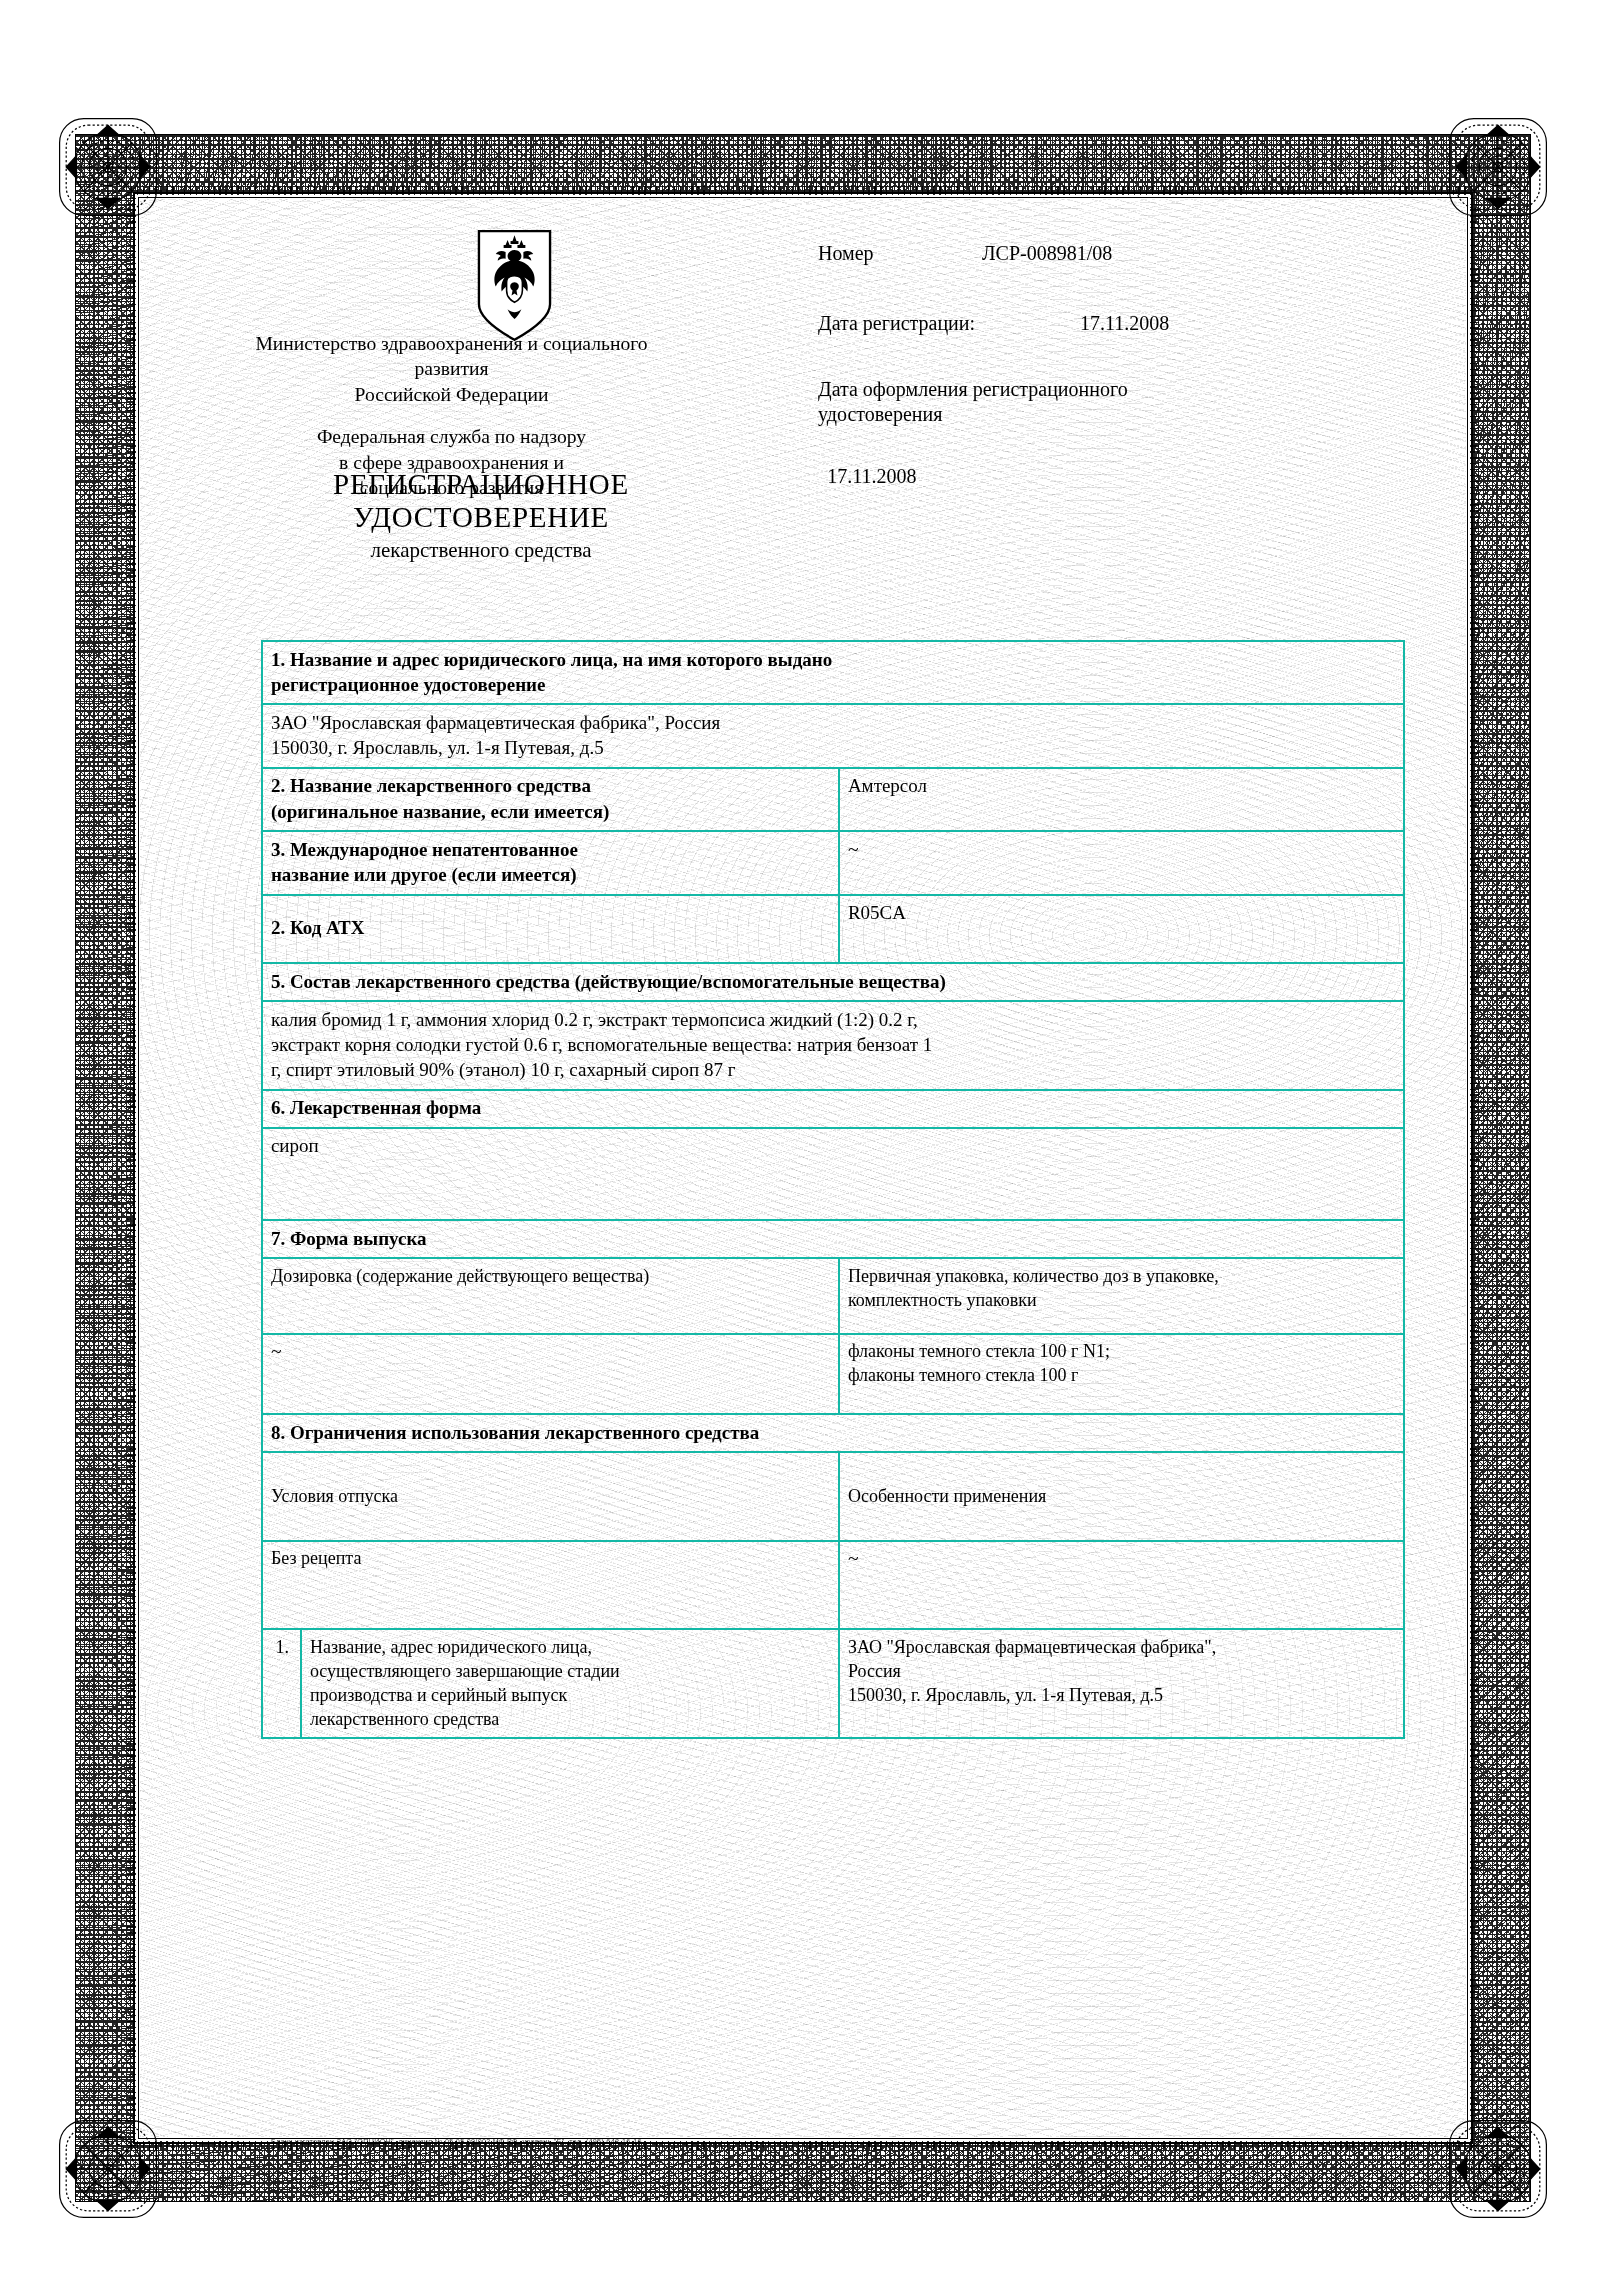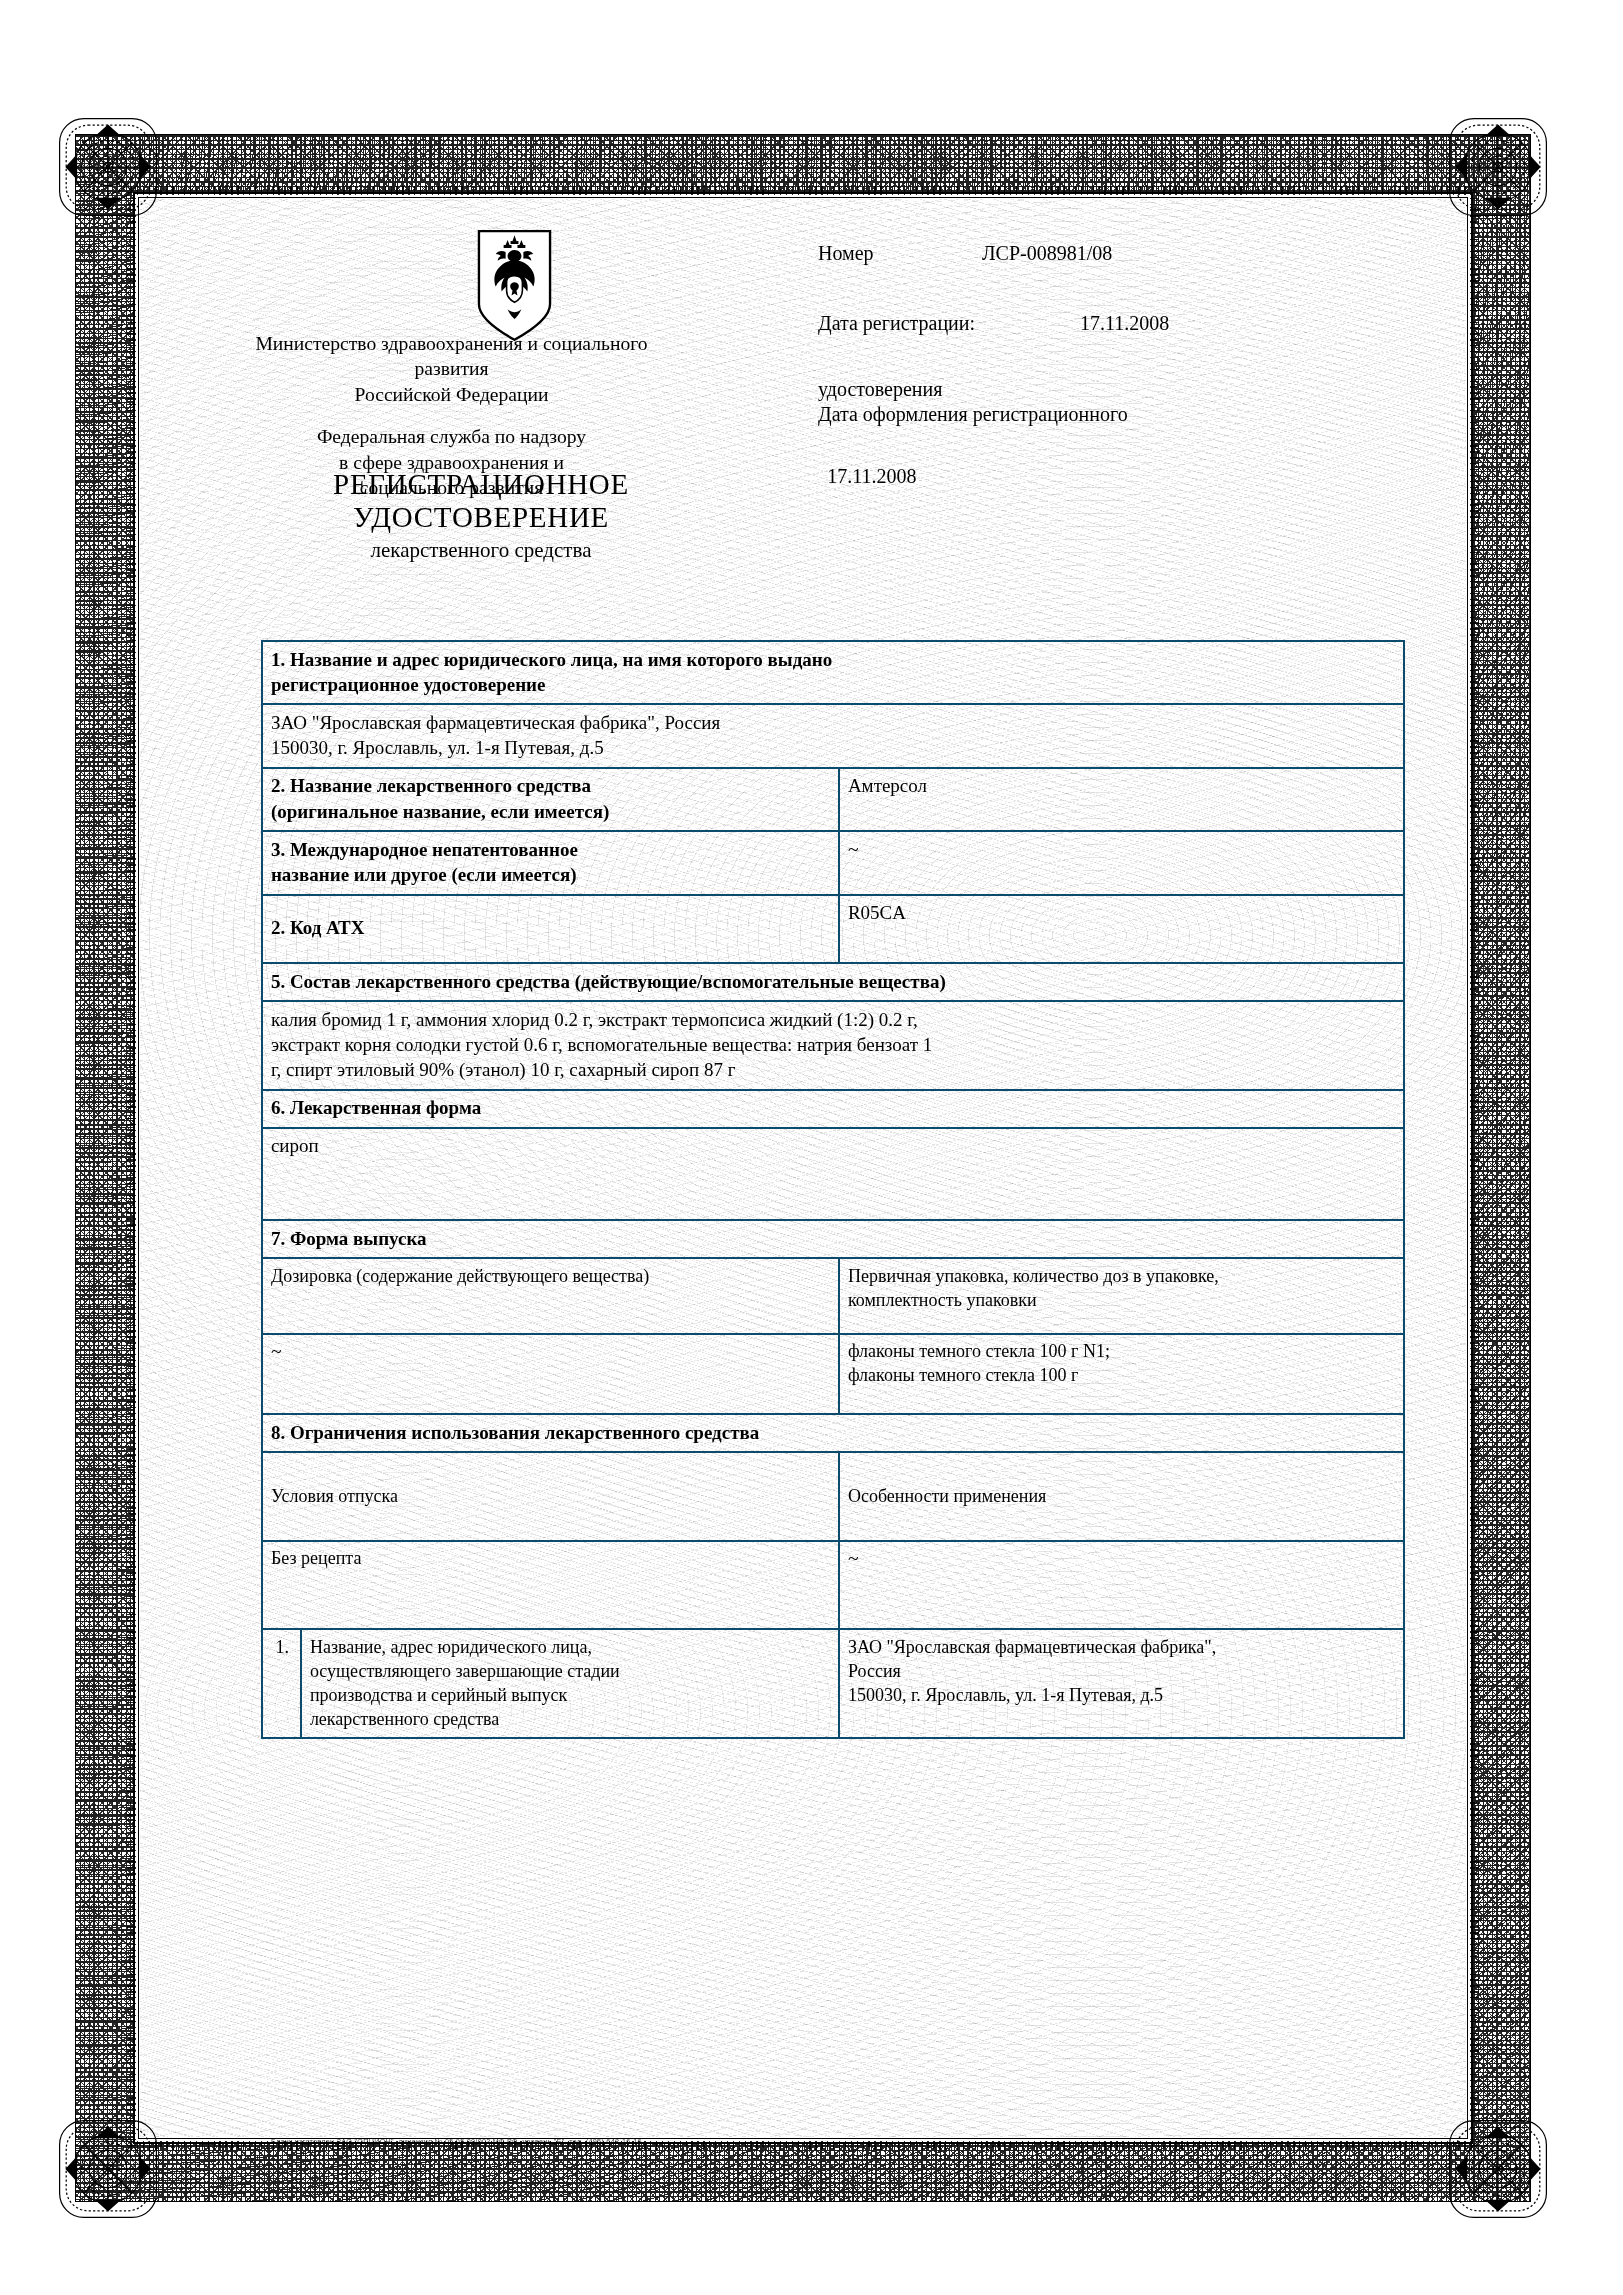--- a/index.html
+++ b/index.html
@@ -205,21 +205,21 @@
   table.doc {
     position: absolute;
     left: 45px;
     top: 424px;
     width: 1142px;
     border-collapse: collapse;
     table-layout: fixed;
     font-size: 19px;
   }
   table.doc td {
-    border: 2px solid #0c4a6e;
+    border: 2px solid #14b8a6;
     padding: 4.6px 6.5px 5.9px 7.9px;
     vertical-align: top;
     line-height: 1.34;
   }
   td.hdr      { font-weight: bold; }
   td.plain    { font-weight: normal; }
   td.italic   { }
   td.small    { font-size: 18px; }
   td.center   { text-align: center; vertical-align: middle; }
   .h-tall     { height: 56px; }
@@ -370,22 +370,22 @@
     <div class="hdr-right">
       <div class="num-row">
         <span class="lbl">Номер</span>
         <span class="val">ЛСР-008981/08</span>
       </div>
       <div class="date-row">
         <span class="lbl">Дата регистрации:</span>
         <span class="val">17.11.2008</span>
       </div>
       <div class="issue-label">
+        <span class="line">Дата оформления регистрационного</span>
         <span class="line">удостоверения</span>
-        <span class="line">Дата оформления регистрационного</span>
       </div>
       <div class="issue-date">17.11.2008</div>
     </div>
   </div>
 
   <table class="doc">
     <colgroup>
       <col style="width:39px">
       <col style="width:538px">
       <col style="width:565px">

